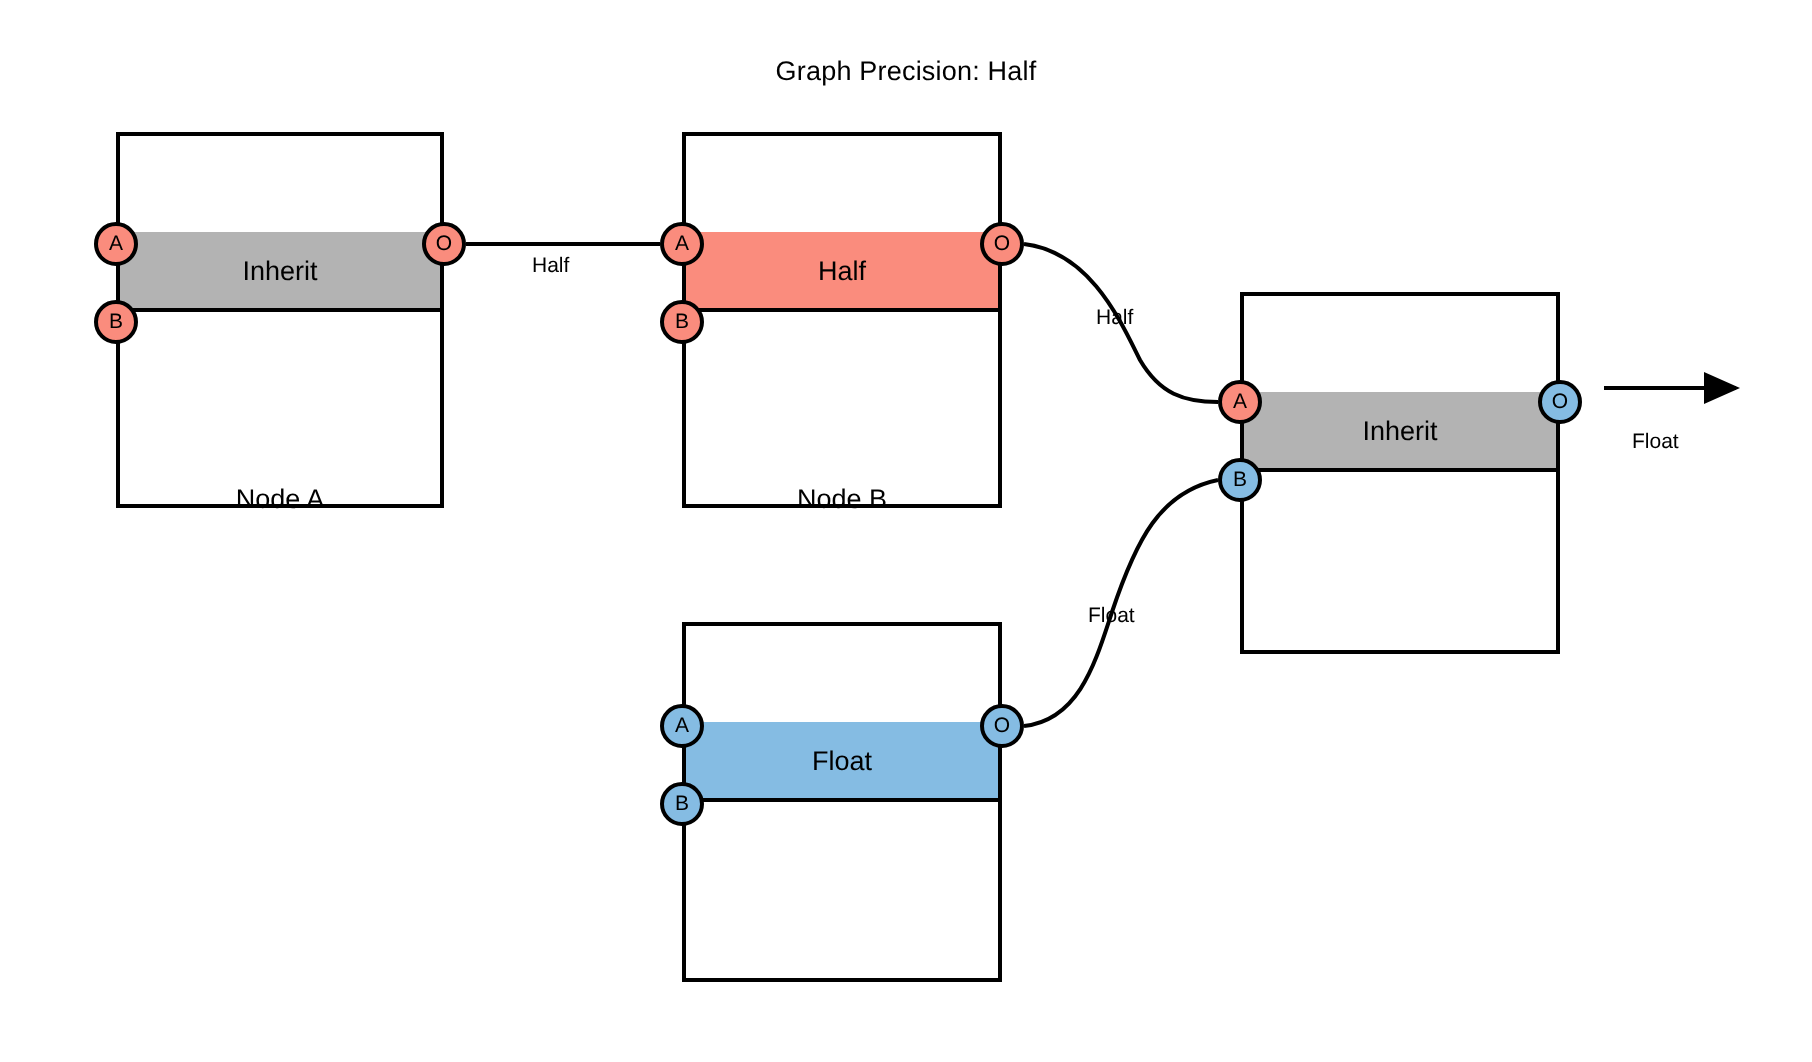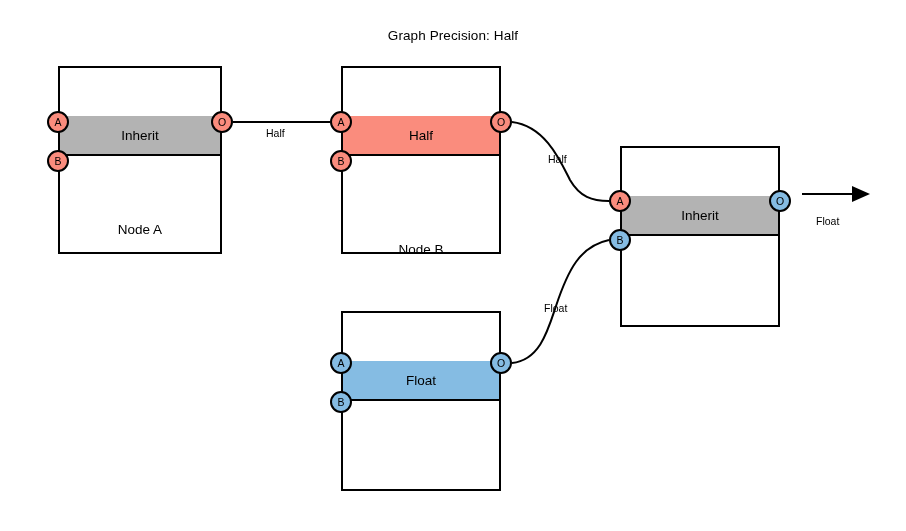--- a/index.html
+++ b/index.html
@@ -97,21 +97,21 @@
         <path d="M 233 122 L 330 122" fill="none" stroke="#000000" stroke-width="2"></path>
         <path d="M 512 122 C 545 126 560 160 570 180 C 580 197 592 201 609 201" fill="none" stroke="#000000" stroke-width="2"></path>
         <path d="M 512 363 C 540 360 548 330 556 306 C 568 270 580 246 609 240" fill="none" stroke="#000000" stroke-width="2"></path>
         <path d="M 802 194 L 868 194" fill="none" stroke="#000000" stroke-width="2" marker-end="url(#arrowhead)"></path>
       </g>
   </svg>
 
   <div id="node-layer">
       <div class="node" style="left: 58px; top: 66px; width: 164px; height: 188px;">
         <div class="node-header" style="background: rgb(179, 179, 179);">Inherit</div>
-        <div class="node-body" style="height: 146px;">Node A</div>
+        <div class="node-body" style="height: 146px; margin-top: 20px;">Node A</div>
       </div>
       <div class="port" style="background: rgb(250, 140, 125); top: 111px; left: 47px;">A</div>
       <div class="port" style="background: rgb(250, 140, 125); top: 150px; left: 47px;">B</div>
       <div class="port" style="background: rgb(250, 140, 125); top: 111px; left: 211px;">O</div>
       <div class="node" style="left: 341px; top: 66px; width: 160px; height: 188px;">
         <div class="node-header" style="background: rgb(250, 140, 125);">Half</div>
         <div class="node-body" style="height: 186px;">Node B</div>
       </div>
       <div class="port" style="background: rgb(250, 140, 125); top: 111px; left: 330px;">A</div>
       <div class="port" style="background: rgb(250, 140, 125); top: 150px; left: 330px;">B</div>

